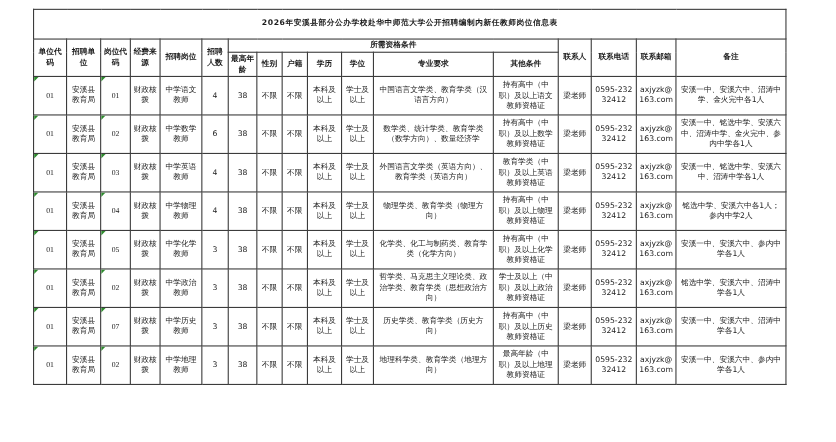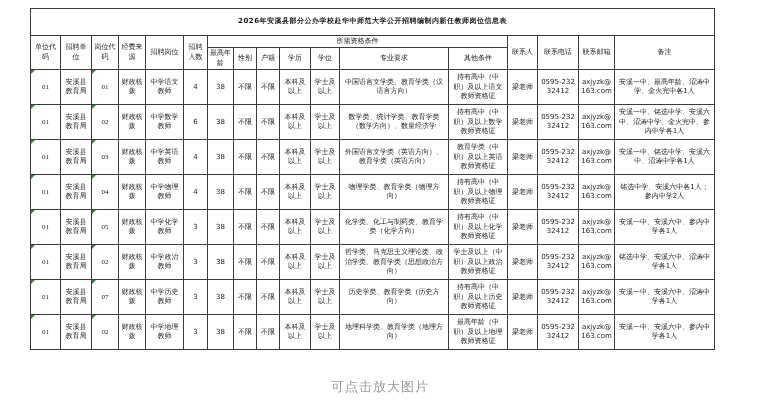--- a/index.html
+++ b/index.html
@@ -34,21 +34,21 @@
     overflow:hidden;
   }
   th.title-cell{
     font-size:15px;
     font-weight:bold;
     height:24px;
     letter-spacing:0.5px;
     padding:2px;
     word-break:keep-all;
   }
-  thead th{font-weight:normal;}
+  thead th{font-weight:bold;}
   tbody td{height:32px;font-weight:normal;color:#222;}
   td.gt{position:relative;font-family:Liberation Serif, serif;}
   td.gt::before{
     content:"";
     position:absolute;
     top:0;left:0;
     width:0;height:0;
     border-top:4px solid #2e8b2e;
     border-right:4px solid transparent;
   }
@@ -125,21 +125,21 @@
             <td>38</td>
             <td>不限</td>
             <td>不限</td>
             <td>本科及以上</td>
             <td>学士及以上</td>
             <td>中国语言文学类、教育学类（汉语言方向）</td>
             <td>持有高中（中职）及以上语文教师资格证</td>
             <td>梁老师</td>
             <td>0595-23232412</td>
             <td>axjyzk@163.com</td>
-            <td>安溪一中、最高年龄、沼涛中学、金火完中各1人</td>
+            <td>安溪一中、安溪六中、沼涛中学、金火完中各1人</td>
           </tr>
           <tr>
             <td class="gt">01</td>
             <td>安溪县教育局</td>
             <td class="gt">02</td>
             <td>财政核拨</td>
             <td>中学数学教师</td>
             <td>6</td>
             <td>38</td>
             <td>不限</td>
@@ -263,14 +263,13 @@
             <td>地理科学类、教育学类（地理方向）</td>
             <td>最高年龄（中职）及以上地理教师资格证</td>
             <td>梁老师</td>
             <td>0595-23232412</td>
             <td>axjyzk@163.com</td>
             <td>安溪一中、安溪六中、参内中学各1人</td>
           </tr>
         </tbody>
     </table>
   </div>
-  <div class="caption">可点击放大图片</div>
 </div>
 
 </body></html>

